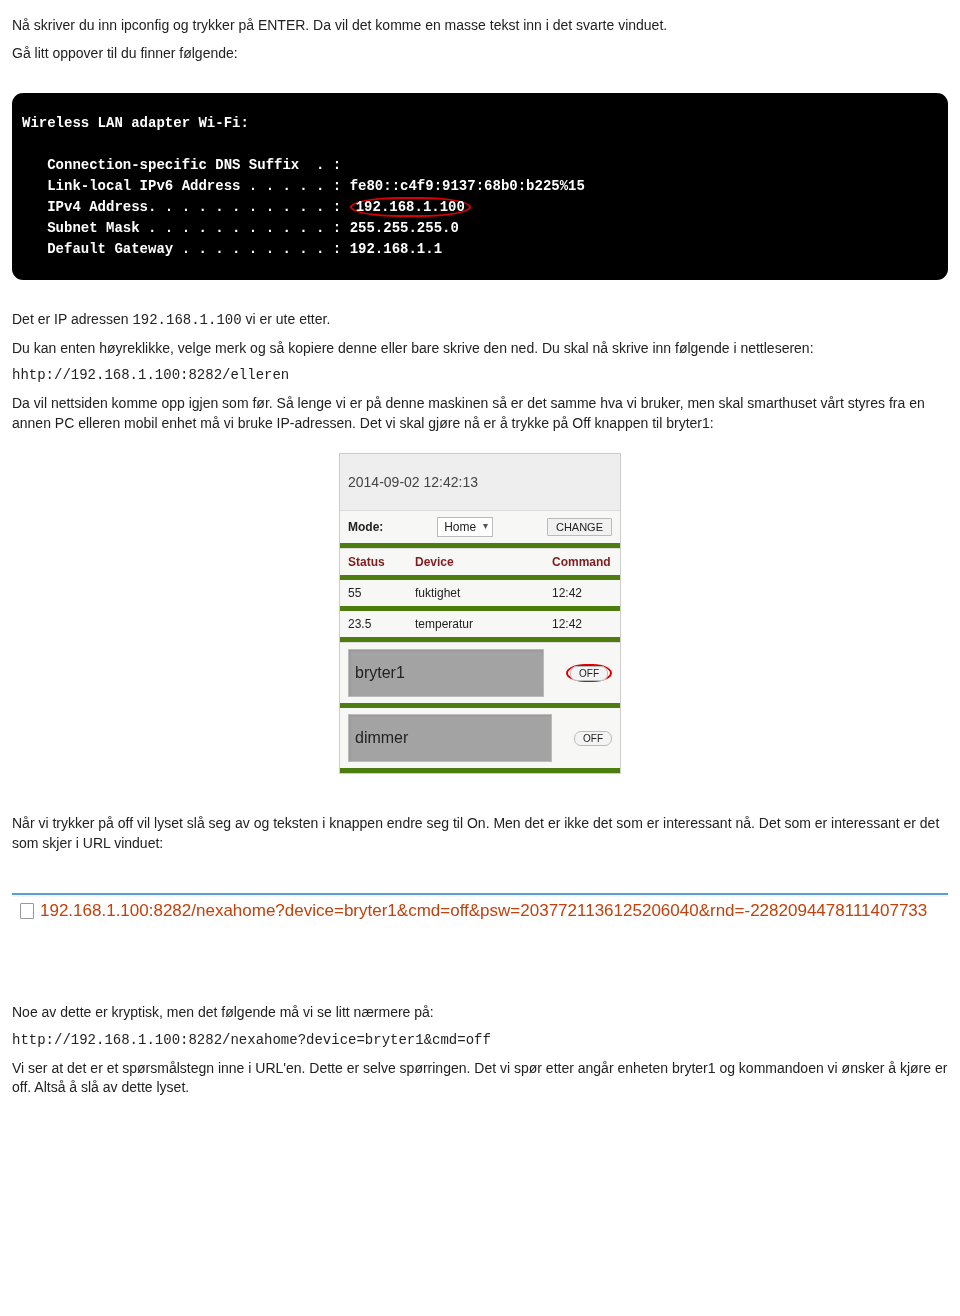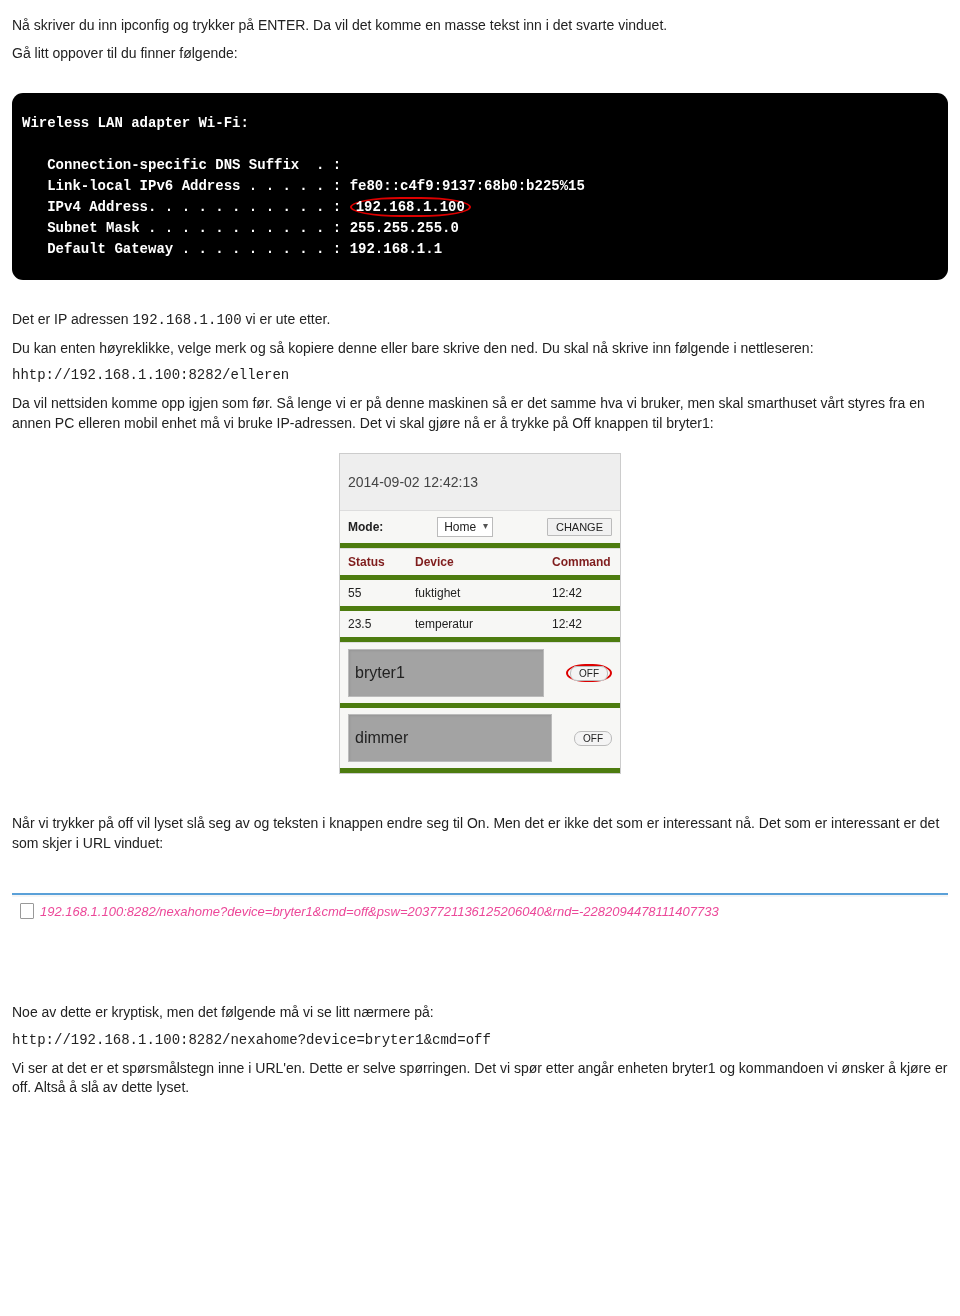--- a/index.html
+++ b/index.html
@@ -106,25 +106,24 @@
     border-top: 2px solid #5aa0d8;
     padding-top: 2px;
     background: #f5f5f5;
   }
   .url-bar {
     display: flex;
     align-items: center;
     background: #fff;
     height: 28px;
     padding: 0 8px;
-    font-size: 13px;
-    color: #ec4899;
+    font-size: 17px;
+    color: #c2410c;
     gap: 6px;
     font-family: Arial, sans-serif;
-    font-style: italic;
   }
   .doc-icon {
     width: 12px;
     height: 14px;
     border: 1px solid #999;
     border-radius: 1px;
     position: relative;
     display: inline-block;
   }
   .spacer { height: 30px; }

